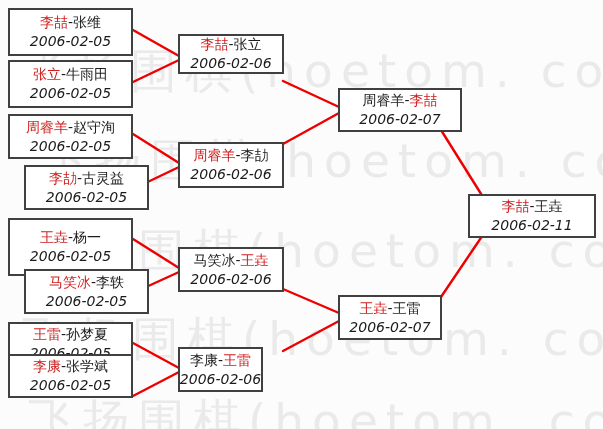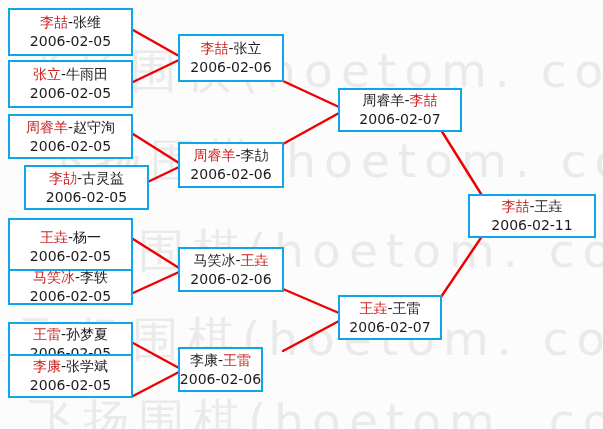--- a/index.html
+++ b/index.html
@@ -25,35 +25,35 @@
 
   
   .wires{position:absolute;left:0;top:0;z-index:1;}
   .wires line{stroke:#ee0000;stroke-width:2.4px;stroke-linecap:round;}
 
   
   .box{
     position:absolute;
     z-index:2;
     background:#ffffff;
-    border:2px solid #0ea5e9;
+    border:2px solid #404040;
     box-sizing:border-box;
     display:flex;
     flex-direction:column;
     align-items:center;
     justify-content:center;
     text-align:center;
     line-height:19px;
     font-size:14px;
   }
   .names{white-space:nowrap;}
   .nm[data-tone="red"]{color:#cc1e1e;}
   .nm[data-tone="black"]{color:#1c1c1c;}
   .sep{color:#1c1c1c;}
-  .date{color:#1c1c1c;white-space:nowrap;}
+  .date{color:#1c1c1c;white-space:nowrap;font-style:italic;}
 </style>
 </head>
 <body>
 
 <div id="stage">
 
   <div class="wm-row" style="left:20px;top:40px">飞扬围棋(hoetom. com</div>
   <div class="wm-row" style="left:40px;top:130px">飞扬围棋(hoetom. com</div>
   <div class="wm-row" style="left:28px;top:220px">飞扬围棋(hoetom. com</div>
   <div class="wm-row" style="left:22px;top:308px">飞扬围棋(hoetom. com</div>
@@ -89,34 +89,34 @@
     <div class="date">2006-02-05</div>
   </div>
   <div class="box" style="left:24px;top:165px;width:125px;height:45px">
     <div class="names"><span class="nm" data-tone="red">李劼</span><span class="sep">-</span><span class="nm" data-tone="black">古灵益</span></div>
     <div class="date">2006-02-05</div>
   </div>
   <div class="box" style="left:8px;top:218px;width:125px;height:58px">
     <div class="names"><span class="nm" data-tone="red">王垚</span><span class="sep">-</span><span class="nm" data-tone="black">杨一</span></div>
     <div class="date">2006-02-05</div>
   </div>
-  <div class="box" style="left:8px;top:269px;width:125px;height:36px">
+  <div class="box" style="left:24px;top:269px;width:125px;height:45px">
     <div class="names"><span class="nm" data-tone="red">马笑冰</span><span class="sep">-</span><span class="nm" data-tone="black">李轶</span></div>
     <div class="date">2006-02-05</div>
   </div>
   <div class="box" style="left:8px;top:322px;width:125px;height:44px">
     <div class="names"><span class="nm" data-tone="red">王雷</span><span class="sep">-</span><span class="nm" data-tone="black">孙梦夏</span></div>
     <div class="date">2006-02-05</div>
   </div>
   <div class="box" style="left:8px;top:354px;width:125px;height:44px">
     <div class="names"><span class="nm" data-tone="red">李康</span><span class="sep">-</span><span class="nm" data-tone="black">张学斌</span></div>
     <div class="date">2006-02-05</div>
   </div>
 
-  <div class="box" style="left:178px;top:34px;width:106px;height:48px">
+  <div class="box" style="left:178px;top:34px;width:106px;height:40px">
     <div class="names"><span class="nm" data-tone="red">李喆</span><span class="sep">-</span><span class="nm" data-tone="black">张立</span></div>
     <div class="date">2006-02-06</div>
   </div>
   <div class="box" style="left:178px;top:142px;width:106px;height:46px">
     <div class="names"><span class="nm" data-tone="red">周睿羊</span><span class="sep">-</span><span class="nm" data-tone="black">李劼</span></div>
     <div class="date">2006-02-06</div>
   </div>
   <div class="box" style="left:178px;top:247px;width:106px;height:45px">
     <div class="names"><span class="nm" data-tone="black">马笑冰</span><span class="sep">-</span><span class="nm" data-tone="red">王垚</span></div>
     <div class="date">2006-02-06</div>

